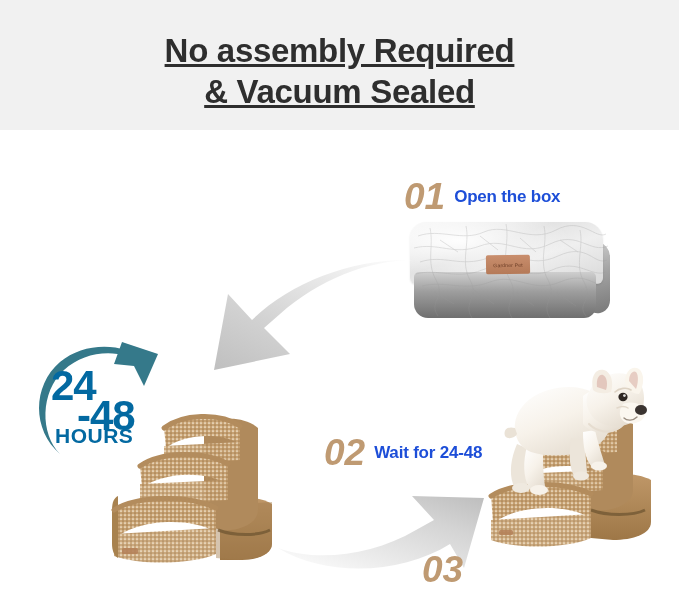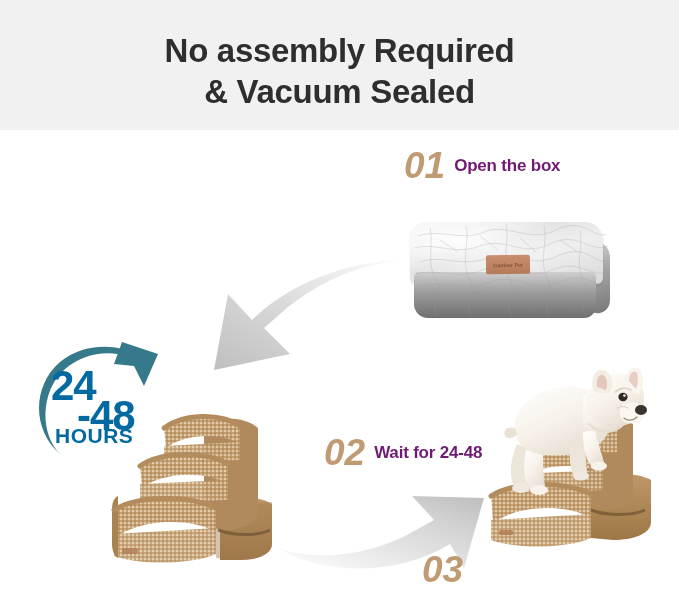--- a/index.html
+++ b/index.html
@@ -32,48 +32,48 @@
     left: 0;
     top: 30px;
     width: 679px;
     text-align: center;
     color: #2e2e2e;
     font-weight: bold;
     font-size: 33px;
     line-height: 41px;
     letter-spacing: -0.3px;
   }
-  #header-title .line { display: block; }
+  #header-title .line { display: block; text-decoration: underline; }
 
   
   .step {
     position: absolute;
     display: flex;
     align-items: center;
   }
   .step-num {
     color: #bf9a72;
     font-weight: bold;
     font-style: italic;
     font-size: 37px;
     line-height: 37px;
     letter-spacing: 0px;
     margin-right: 9px;
     font-family: "Liberation Sans", sans-serif;
   }
   .step-label {
-    color: #701a75;
+    color: #1d4ed8;
     font-weight: bold;
     font-size: 17px;
     line-height: 21px;
     letter-spacing: -0.2px;
   }
   .step-label .l { display: block; }
 
-  #step-01 { left: 404px; top: 147px; }
+  #step-01 { left: 404px; top: 178px; }
   #step-02 { left: 292px; top: 434px; margin-left: 32px; }
   #step-03 { left: 422px; top: 551px; gap: 12px; }
 
   
   #package {
     position: absolute;
     left: 404px;
     top: 222px;
     width: 205px;
     height: 105px;

